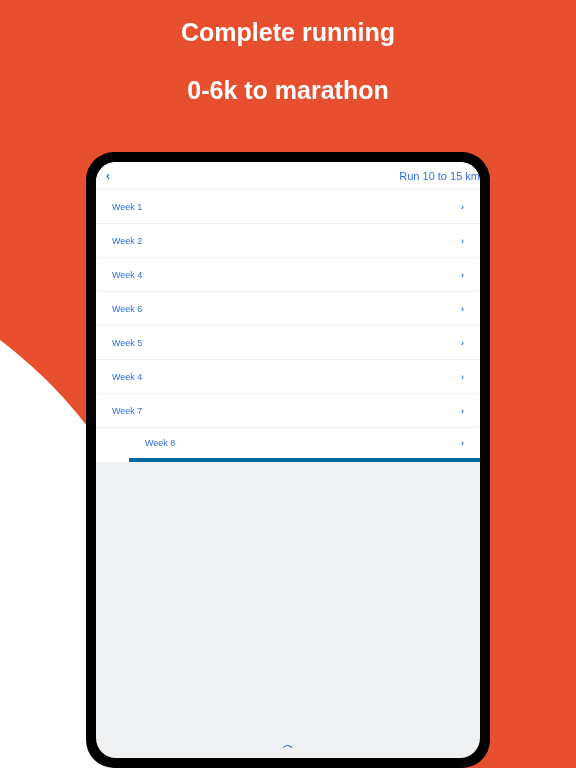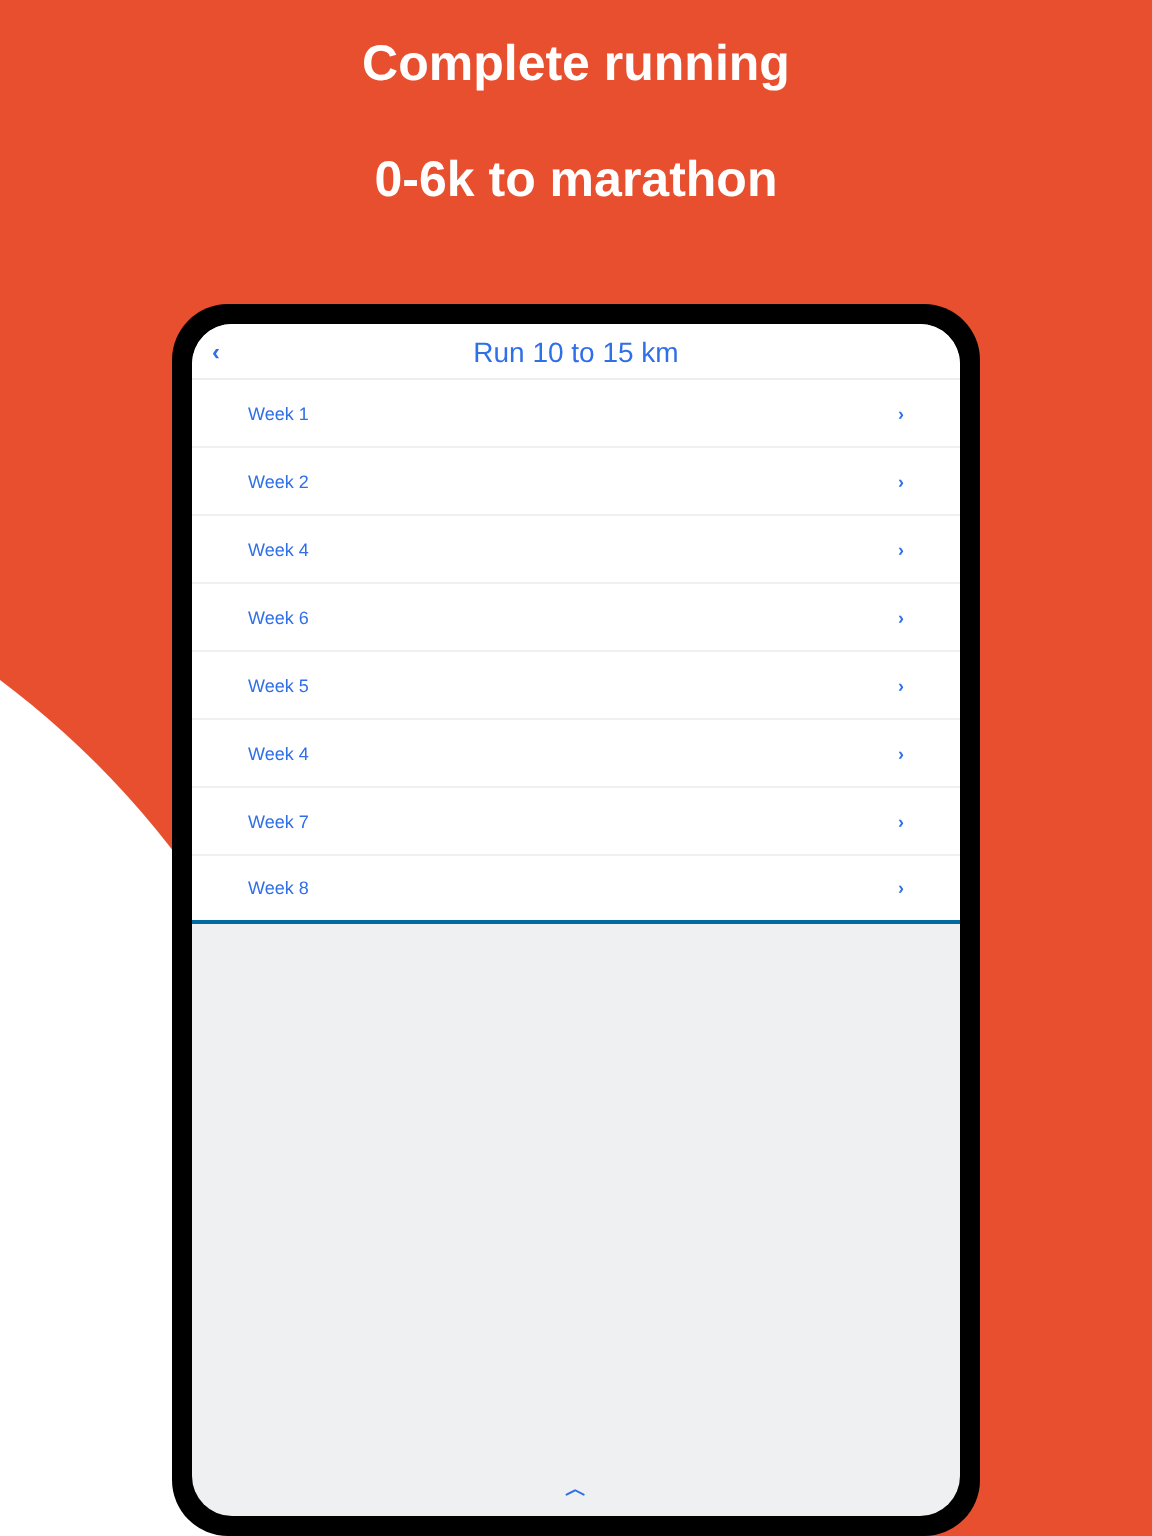--- a/index.html
+++ b/index.html
@@ -67,39 +67,40 @@
     .back-btn {
       position: absolute;
       left: 10px;
       color: #2f6fe8;
       font-size: 12px;
       font-weight: 700;
       cursor: pointer;
     }
     .nav-title {
       flex: 1;
-      text-align: center;
+      text-align: right;
       color: #2f6fe8;
-      font-size: 14px;
+      font-size: 11px;
       font-weight: 400;
     }
     .list {
       background: white;
     }
     .list-row {
       height: 34px;
       display: flex;
       align-items: center;
       justify-content: space-between;
-      padding: 0 28px;
+      padding: 0 16px;
       border-bottom: 1px solid #f0f0f0;
       cursor: pointer;
     }
     .list-row:last-child {
-      border-bottom: 2px solid #0369a1;
+      border-bottom: 4px solid #0369a1;
+      margin-left: 33px;
     }
     .row-label {
       color: #2f6fe8;
       font-size: 9px;
       font-weight: 400;
     }
     .row-chevron {
       color: #2f6fe8;
       font-size: 9px;
       font-weight: 900;

